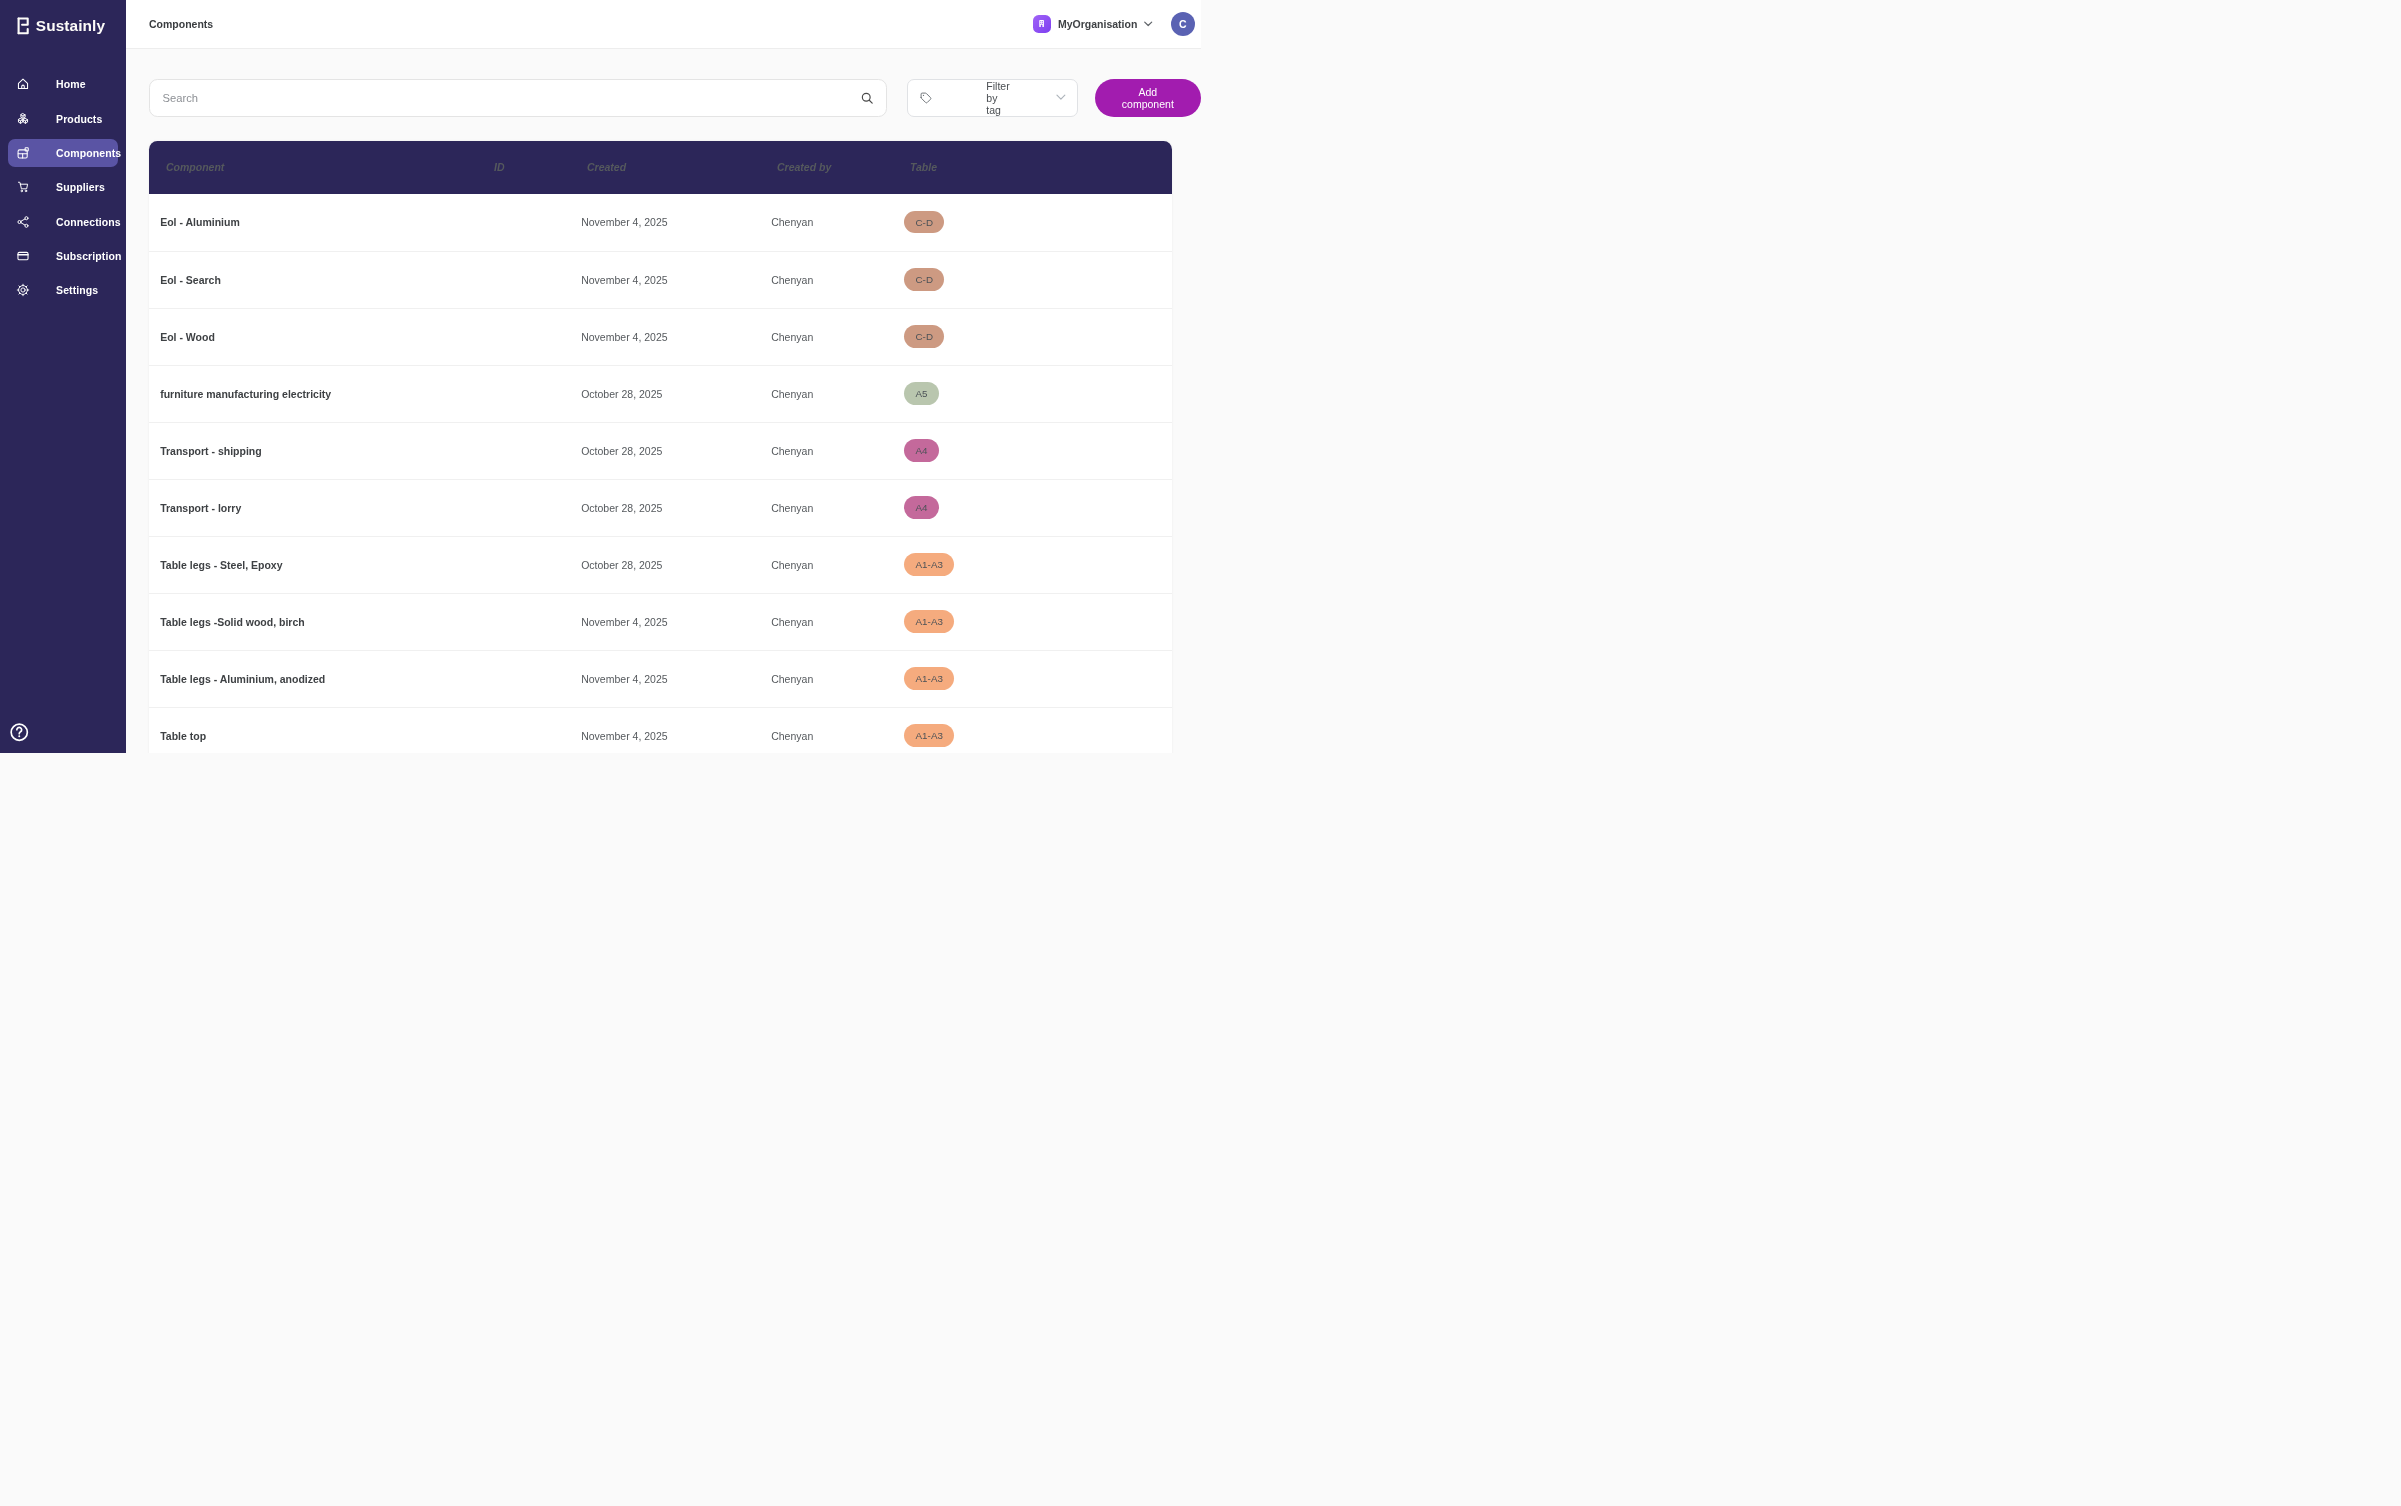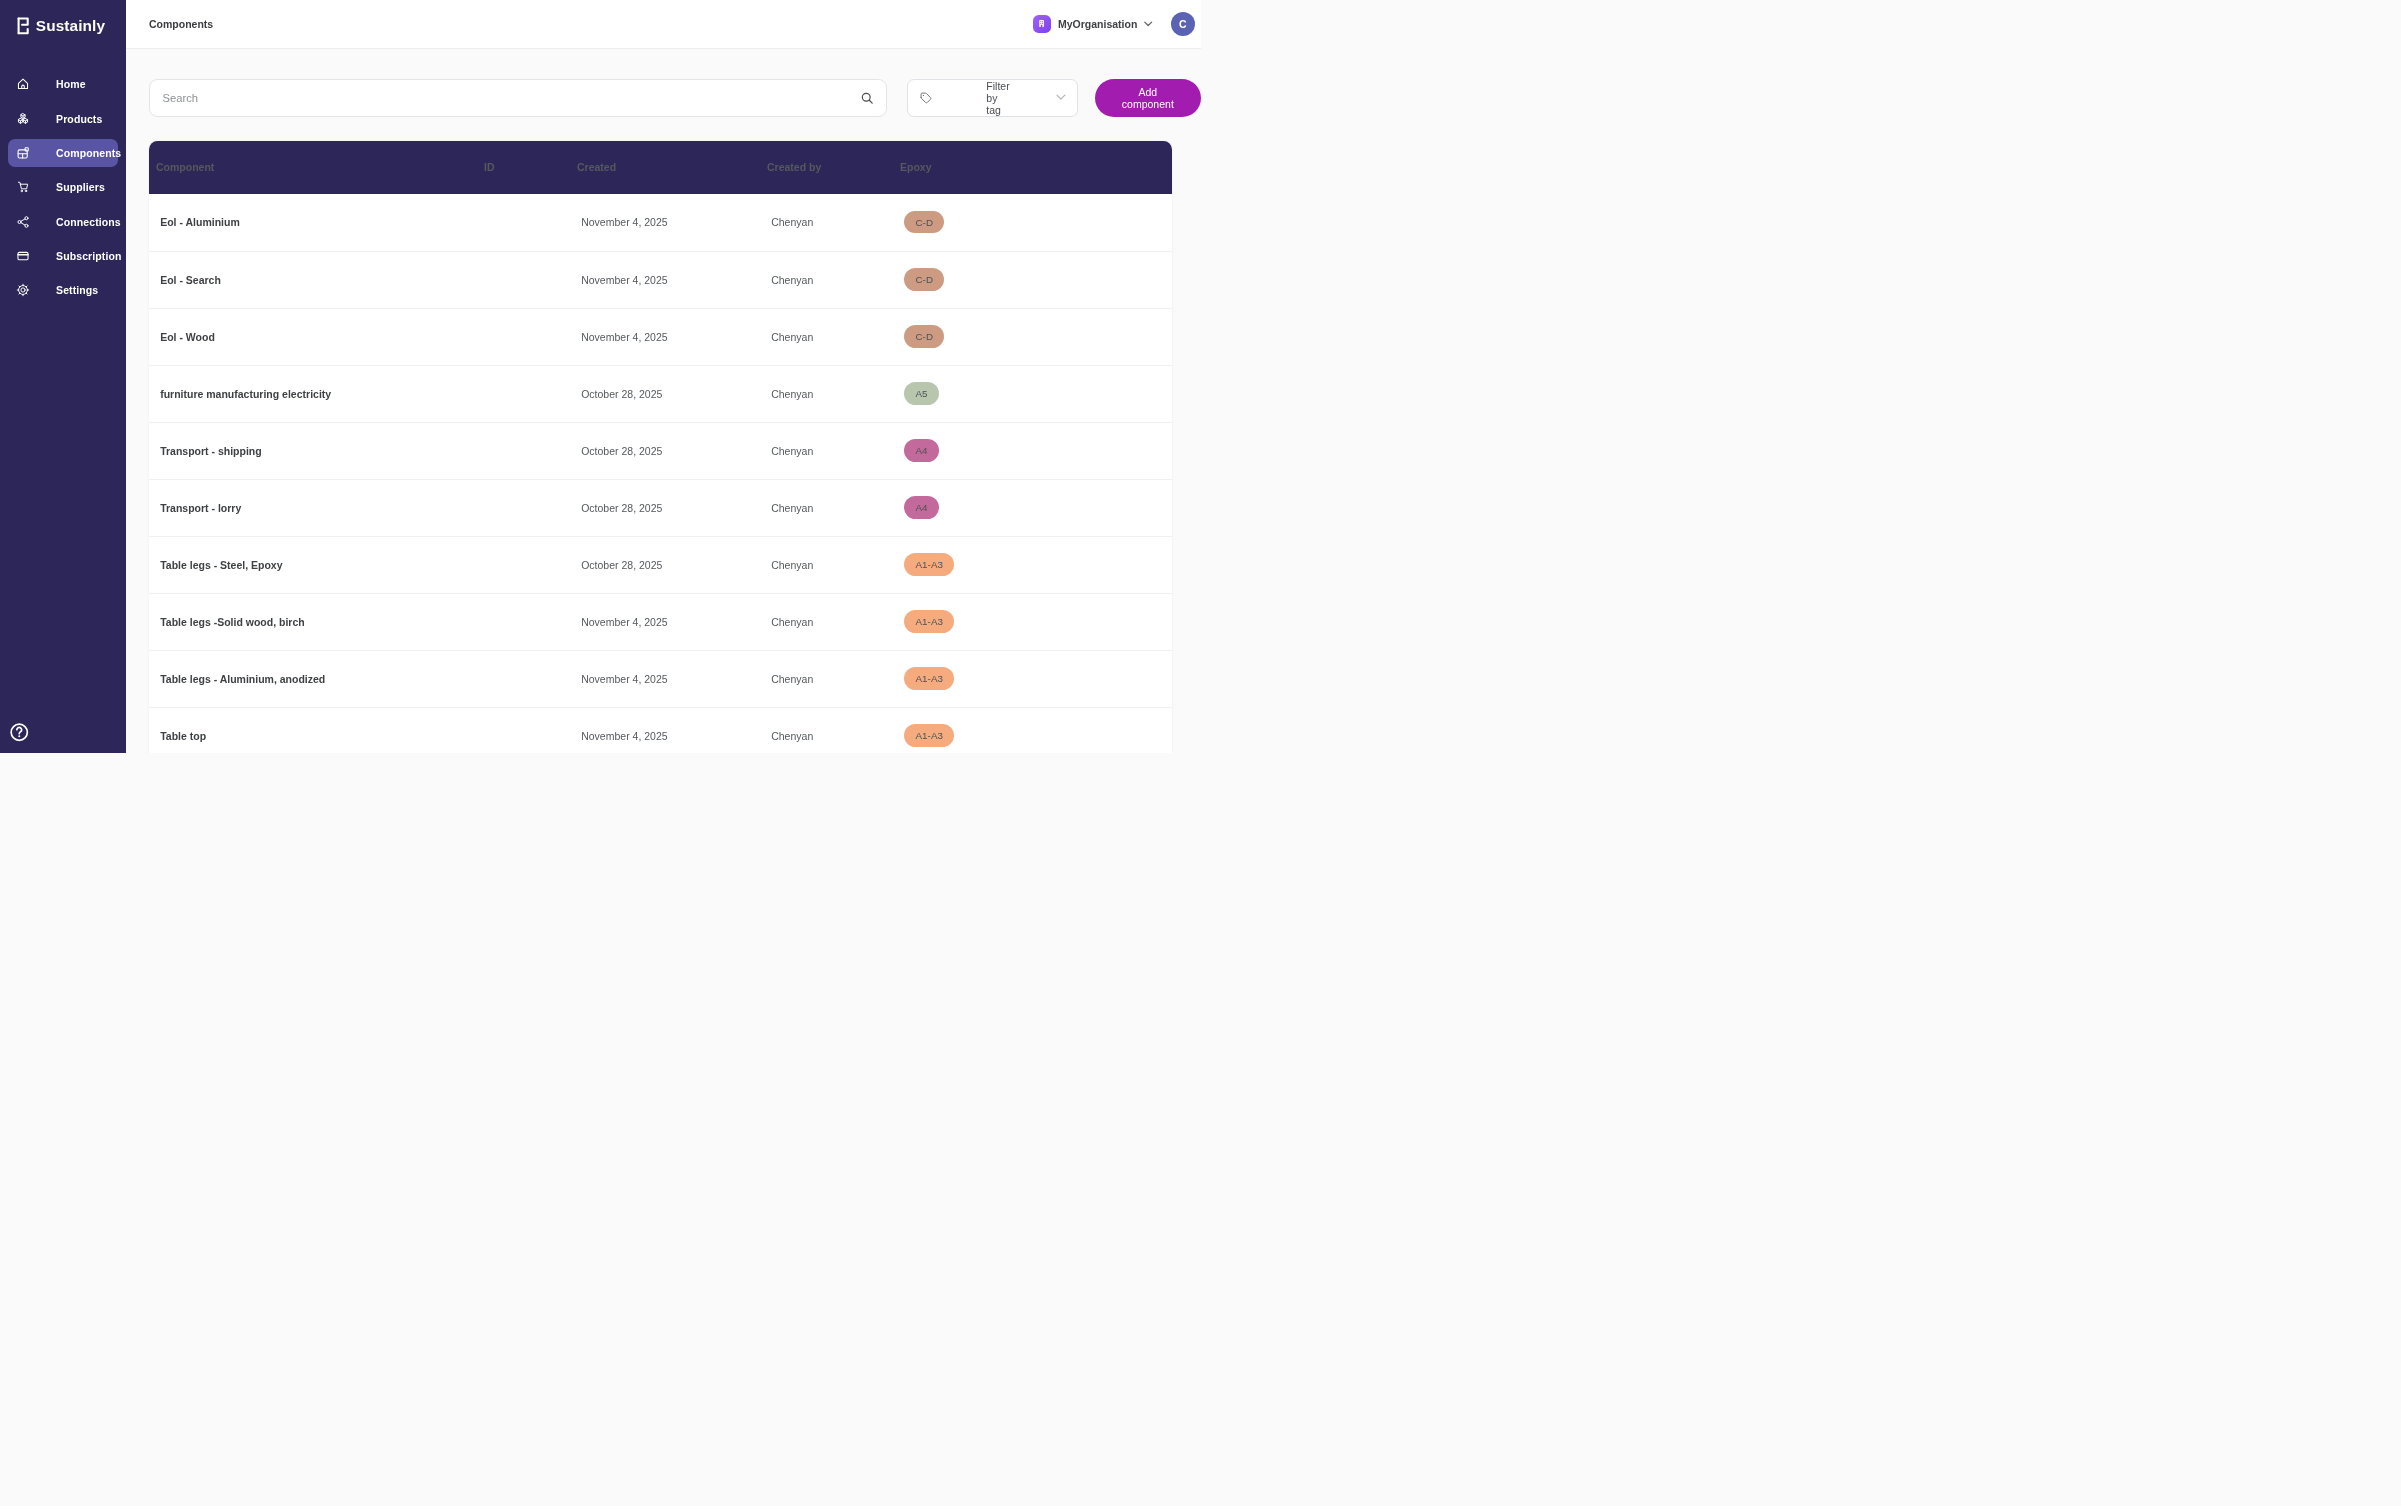--- a/index.html
+++ b/index.html
@@ -83,21 +83,21 @@
 
   
   .table-card {
     margin-top:24px; width:1023px; background:#fff;
     border-radius:8.4px 8.4px 0 0;
     box-shadow:0 0.7px 2.8px rgba(0,0,0,.06);
   }
   .t-grid { display:grid; grid-template-columns:328px 93px 190px 133px 1fr; align-items:center; }
   .t-head {
     background:#2c2659; color:#fff; height:53px;
-    border-radius:8.4px 8.4px 0 0; padding-left:7px;
+    border-radius:8.4px 8.4px 0 0; padding-left:17px;font-style:italic;
   }
   .t-head .t-cell { font-size:10.5px; font-weight:700; }
   .t-row { height:57px; padding-left:11.2px; border-top:0.7px solid #f0f0f0; cursor:pointer; }
   .t-row:first-child { border-top:none; }
   .t-cell { font-size:10.5px; color:#55595d; padding-right:7px; }
   .c-name { font-weight:700; color:#3e4144; }
   .tag-badge {
     display:inline-block; padding:5.6px 11.2px; border-radius:12px;
     font-size:9.8px; color:#4c5257; letter-spacing:0.1px;
   }
@@ -241,21 +241,21 @@
 
       <button class="add-btn">Add component</button>
     </div>
 
     <div class="table-card">
       <div class="t-grid t-head">
         <div class="t-cell">Component</div>
         <div class="t-cell">ID</div>
         <div class="t-cell">Created</div>
         <div class="t-cell">Created by</div>
-        <div class="t-cell">Epoxy</div>
+        <div class="t-cell">Table</div>
       </div>
       <div id="table-body">
   <div class="t-grid t-row">
     <div class="t-cell c-name">Eol - Aluminium</div>
     <div class="t-cell"></div>
     <div class="t-cell">November 4, 2025</div>
     <div class="t-cell">Chenyan</div>
     <div class="t-cell">
       <span class="tag-badge" style="background: rgb(205, 154, 130);">C-D</span>
     </div>

